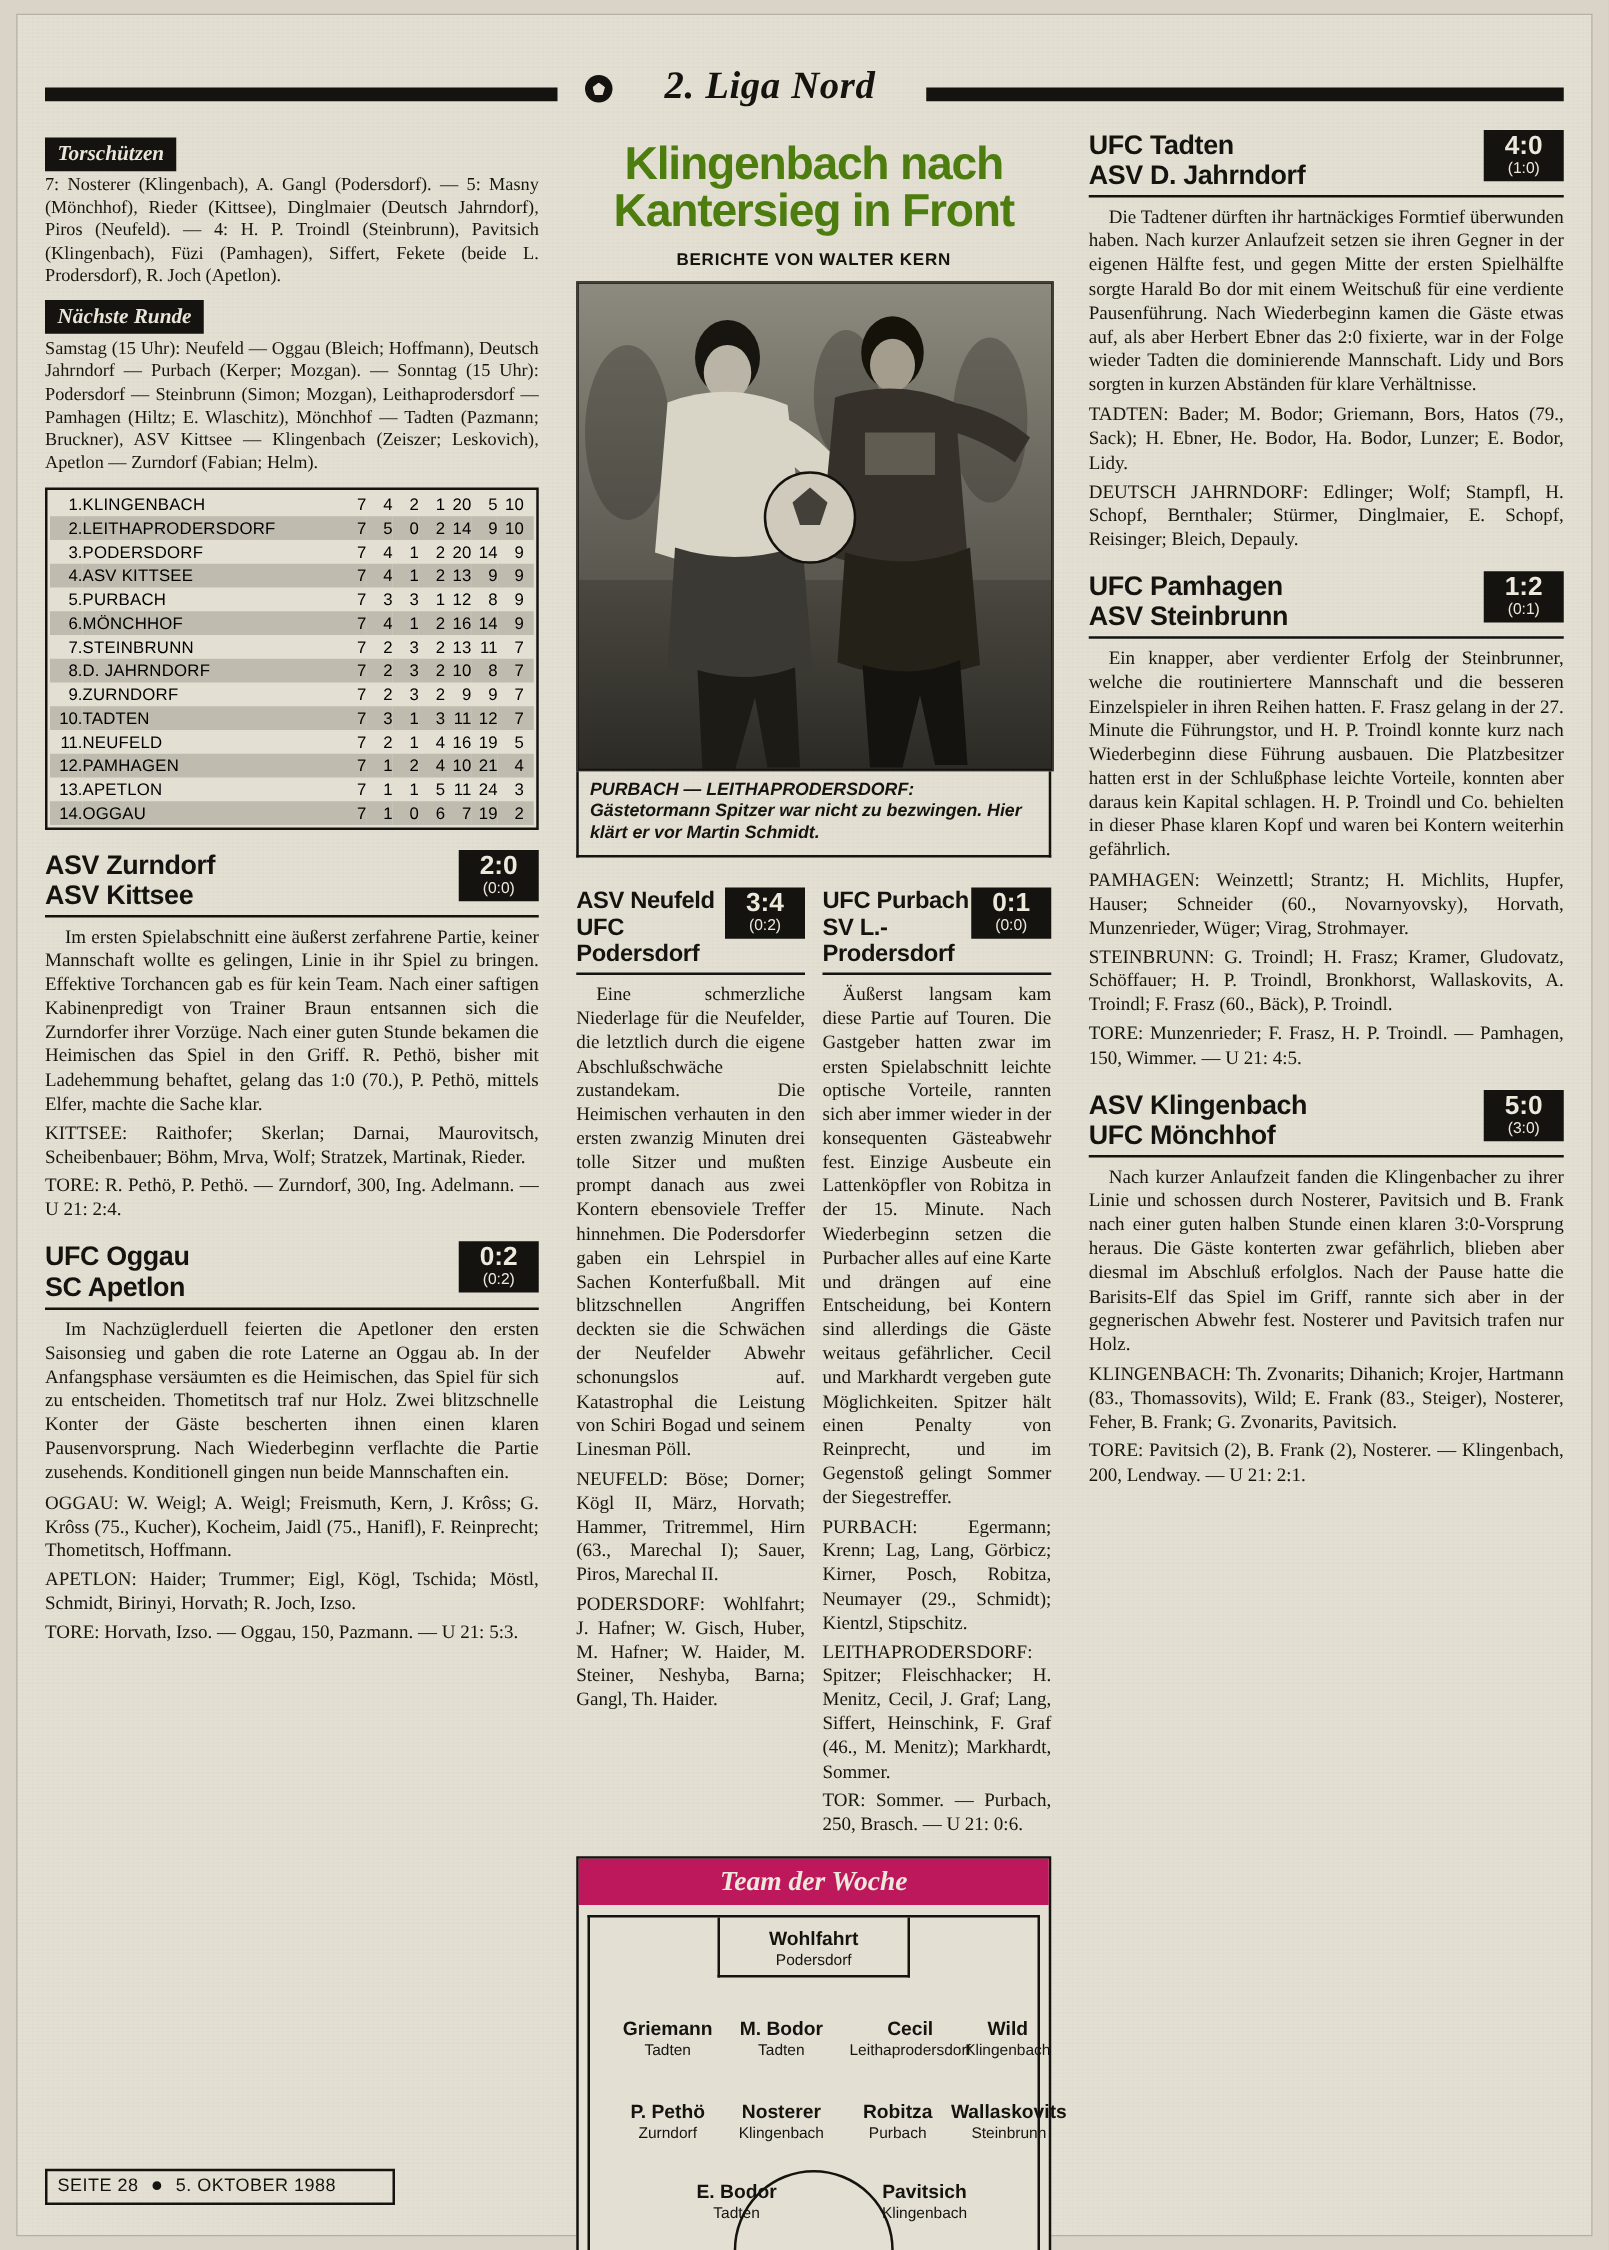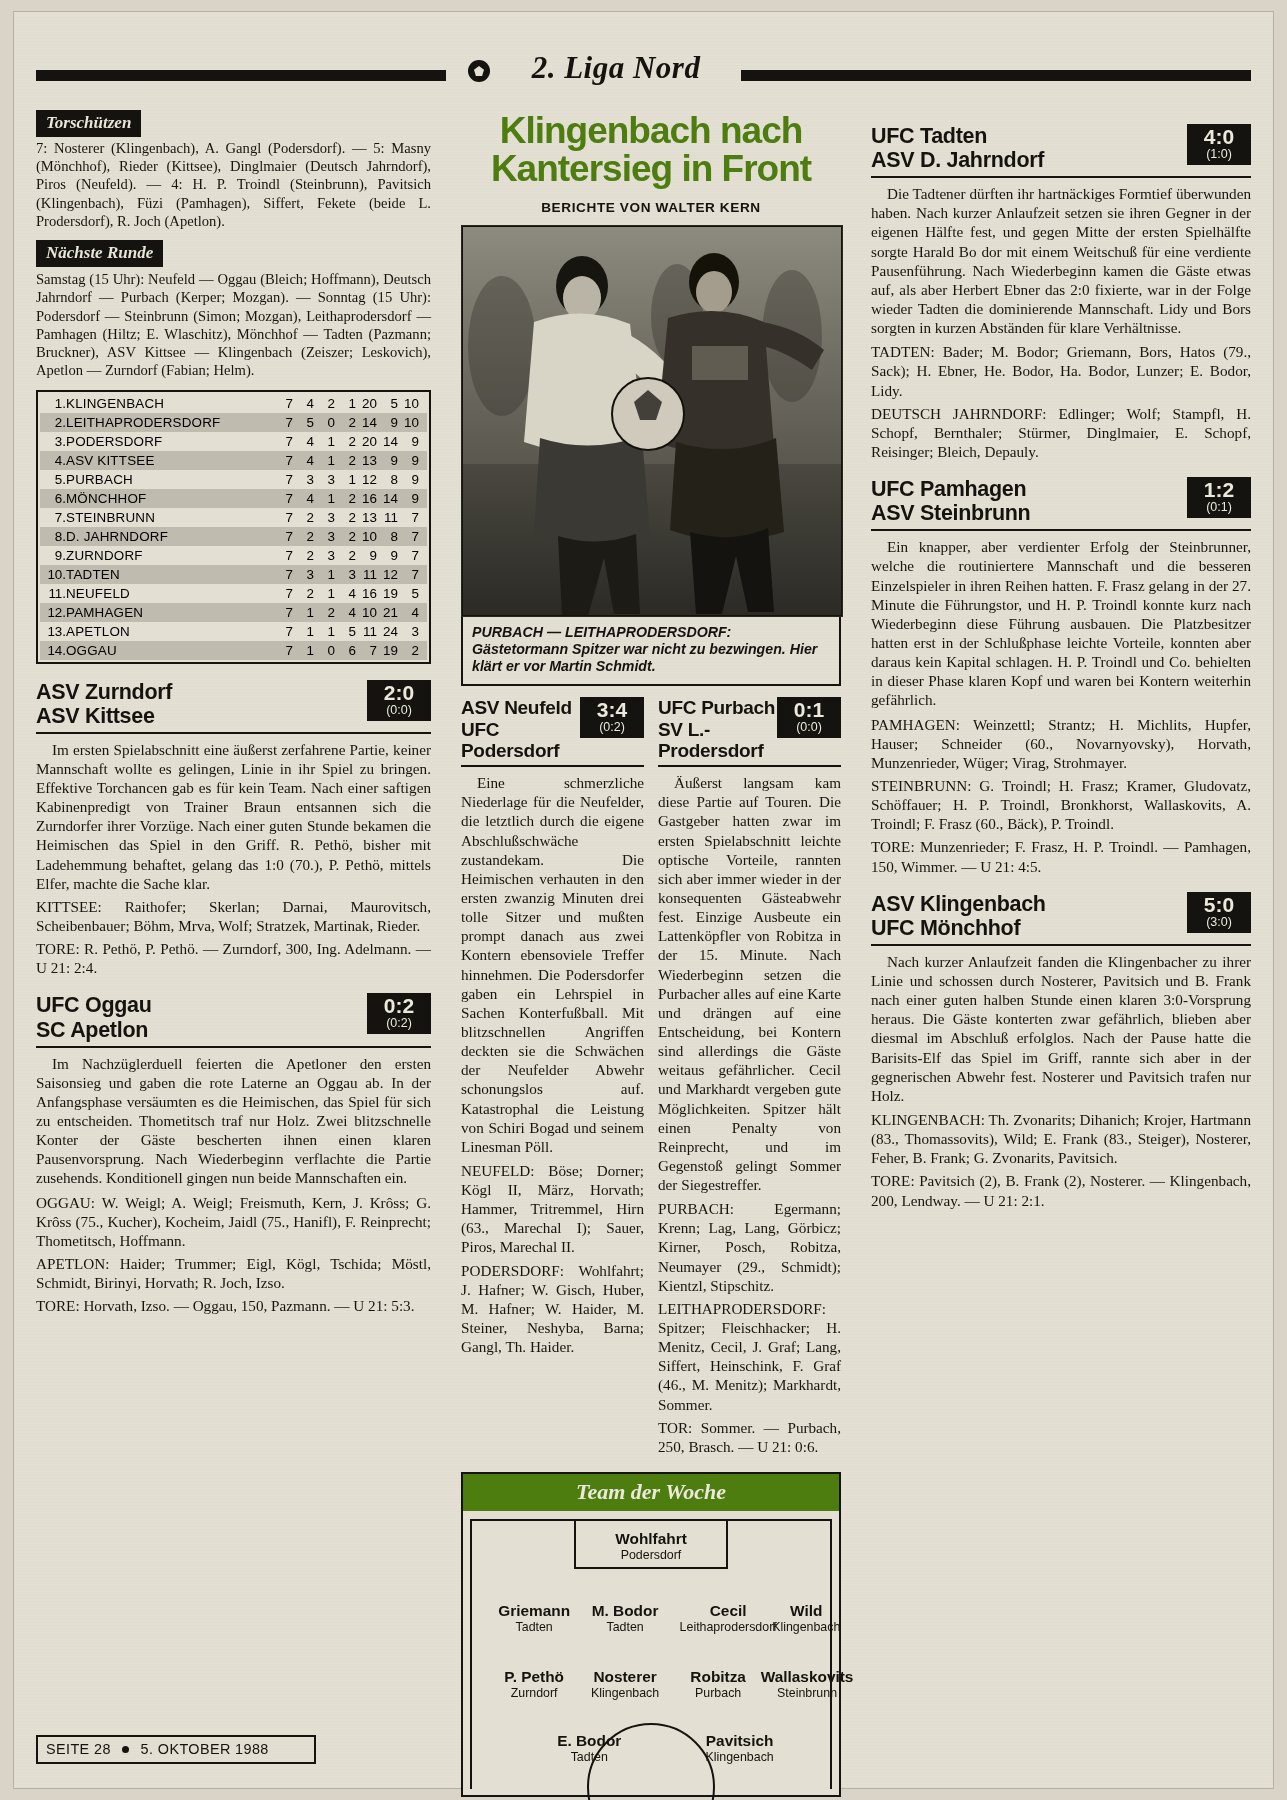--- a/index.html
+++ b/index.html
@@ -67,33 +67,33 @@
     line-height:1.03;text-align:center;letter-spacing:-1px;color:#4d7c0f;}
   .byline{font-family:"Liberation Sans",sans-serif;font-weight:bold;font-size:13.6px;
     text-align:center;letter-spacing:.6px;margin-top:12px;color:#15130f;}
   .photo{margin-top:10px;width:380px;height:390px;position:relative;overflow:hidden;
     border:1px solid #2a2720;background:#6d6a60;}
   .caption{border:2px solid #15130f;border-top:none;padding:7px 9px 9px 9px;
     font-family:"Liberation Sans",sans-serif;font-style:italic;font-weight:bold;
     font-size:14.2px;line-height:1.2;color:#15130f;}
   
   #tdw{border:2px solid #15130f;margin-top:16px;padding:0;background:#e3dfd2;}
-  #tdw .tdwhead{background:#4d7c0f;color:#ece8db;text-align:center;font-style:italic;
+  #tdw .tdwhead{background:#be185d;color:#ece8db;text-align:center;font-style:italic;
     font-weight:bold;font-size:22px;padding:5px 0 6px 0;font-family:"Liberation Serif",serif;}
   #tdw .pitch{position:relative;height:268px;margin:8px 7px 6px 7px;border:2px solid #15130f;
     border-bottom:none;}
   .pitch .box{position:absolute;left:50%;transform:translateX(-50%);top:0;width:150px;height:46px;
     border:2px solid #15130f;border-top:none;}
   .pitch .circle{position:absolute;left:50%;bottom:-62px;transform:translateX(-50%);
     width:124px;height:124px;border:2px solid #15130f;border-radius:50%;}
   .pl{position:absolute;text-align:center;font-family:"Liberation Sans",sans-serif;color:#15130f;}
   .pl .n{font-weight:bold;font-size:15.4px;line-height:1.1;}
   .pl .c{font-size:12.4px;line-height:1.15;}
   
-  #rightcol{left:857px;top:112px;width:380px;}
+  #rightcol{left:857px;top:92px;width:380px;}
   
   #footer{position:absolute;left:22px;bottom:24px;width:260px;border:2px solid #15130f;
     padding:4px 8px 5px 8px;font-family:"Liberation Sans",sans-serif;font-size:14.4px;
     letter-spacing:.4px;color:#15130f;}
   .sep-dot{display:inline-block;width:7px;height:7px;border-radius:50%;background:#15130f;
     margin:0 7px 1px 7px;vertical-align:middle;}
 </style>
 </head>
 <body>
 
@@ -368,21 +368,21 @@
             <path d="M300 96 q36 6 62 28 l-12 20 q-28 -20 -56 -26 z" fill="#35312a"></path>
             <circle cx="186" cy="188" r="36" fill="#cfcabb"></circle>
             <circle cx="186" cy="188" r="36" fill="none" stroke="#14120d" stroke-width="2"></circle>
             <path d="M186 164 l14 12 -6 18 -16 0 -6 -18 z" fill="#14120d" opacity=".75"></path>
           </g>
           <rect x="0" y="0" width="380" height="390" fill="none" stroke="#14120d" stroke-width="2"></rect>
         </svg>
       </div>
       <div class="caption">PURBACH — LEITHAPRODERSDORF: Gästetormann Spitzer war nicht zu bezwingen. Hier klärt er vor Martin Schmidt.</div>
 
-      <div style="display:flex;gap:14px;margin-top:11px;">
+      <div style="display:flex;gap:14px;margin-top:24px;">
         <div style="flex:1;">
           <div class="match-head" style="margin-top:0;">
             <div class="match-teams" style="font-size:19px;">
               <div>ASV Neufeld</div>
               <div>UFC Podersdorf</div>
             </div>
             <div class="score">
               <div class="big">3:4</div>
               <div class="small">(0:2)</div>
             </div>

